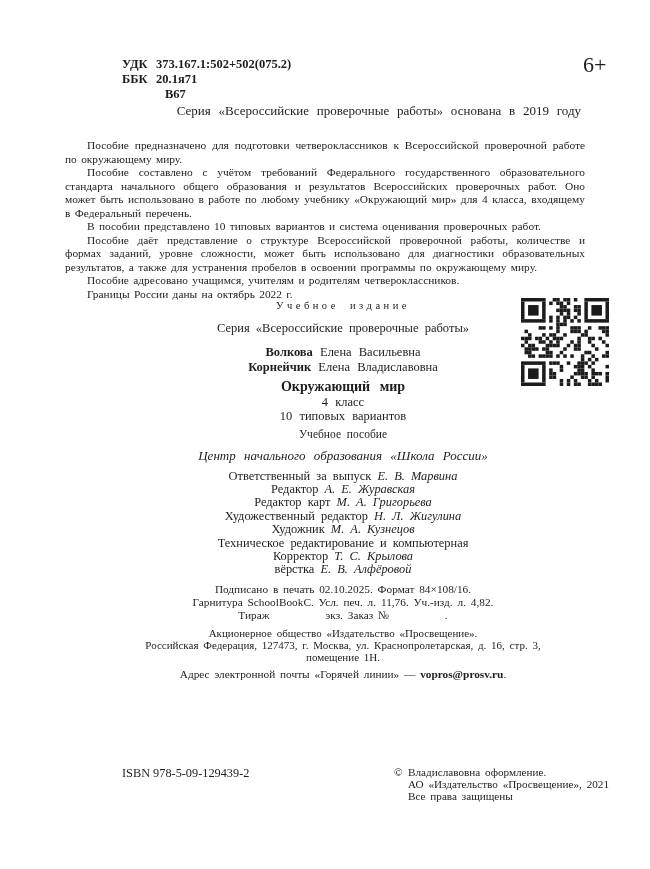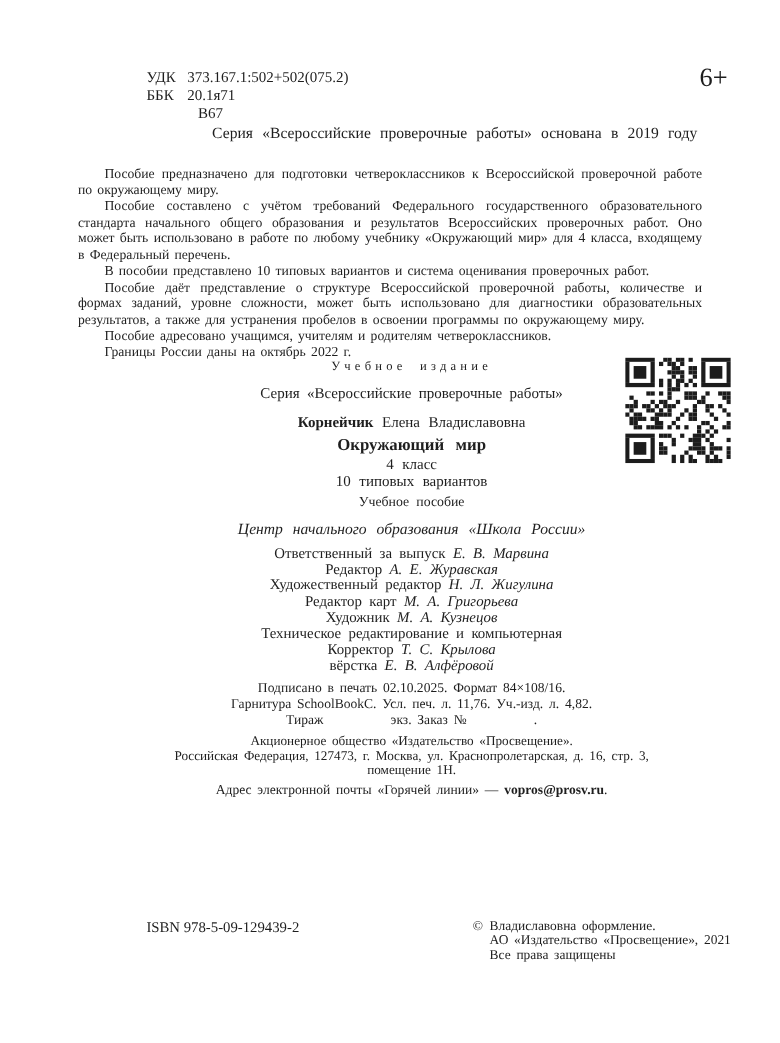--- a/index.html
+++ b/index.html
@@ -2,21 +2,21 @@
 <html lang="ru"><head>
 <meta charset="utf-8">
 <style>
   html,body{margin:0;padding:0;background:#ffffff;}
   .page{
     position:relative;width:650px;height:869px;background:#ffffff;
     font-family:"Liberation Serif","DejaVu Serif",serif;color:#1e1e1e;
     overflow:hidden;
   }
   
-  .codes{position:absolute;left:122px;top:57px;font-weight:normal;font-size:12.5px;line-height:15px;}
+  .codes{position:absolute;left:122px;top:57px;font-weight:bold;font-size:12.5px;line-height:15px;}
   .code-row{display:flex;}
   .code-label{width:34px;}
   .book-code{margin-left:43px;}
   
   .age{position:absolute;left:583px;top:52px;font-size:22px;}
   
   .series-founded{position:absolute;left:65px;top:103px;width:516px;text-align:right;font-size:13px;word-spacing:4.5px;}
   
   .annotation{position:absolute;left:65px;top:139px;width:520px;font-size:11.4px;line-height:13.5px;text-align:justify;word-spacing:1.5px;}
   .annotation p{margin:0;text-indent:22px;}
@@ -274,36 +274,40 @@
         <rect x="88" y="96" width="4" height="4"></rect>
       </svg>
   </div>
 
   <div class="center-col">
     <div class="edition-kind">Учебное издание</div>
     <div class="edition-series">Серия «Всероссийские проверочные работы»</div>
 
     <div class="authors">
       <div>
+        <b>Волкова</b>
+        <span>Елена Васильевна</span>
+      </div>
+      <div>
         <b>Корнейчик</b>
         <span>Елена Владиславовна</span>
       </div>
     </div>
 
     <div class="book-title">Окружающий мир</div>
     <div class="book-sub">4 класс</div>
     <div class="book-sub">10 типовых вариантов</div>
     <div class="book-type">Учебное пособие</div>
     <div class="center-name">Центр начального образования «Школа России»</div>
 
     <div class="credits">
       <div><span>Ответственный за выпуск</span> <span class="name">Е. В. Марвина</span></div>
       <div><span>Редактор</span> <span class="name">А. Е. Журавская</span></div>
+      <div><span>Редактор карт</span> <span class="name">М. А. Григорьева</span></div>
       <div><span>Художественный редактор</span> <span class="name">Н. Л. Жигулина</span></div>
-      <div><span>Редактор карт</span> <span class="name">М. А. Григорьева</span></div>
       <div><span>Художник</span> <span class="name">М. А. Кузнецов</span></div>
       <div><span>Техническое редактирование и компьютерная</span> <span class="name"></span></div>
       <div><span>Корректор</span> <span class="name">Т. С. Крылова</span></div>
       <div><span>вёрстка</span> <span class="name">Е. В. Алфёровой</span></div>
     </div>
 
     <div class="imprint">
       <div>Подписано в печать 02.10.2025. Формат 84×108/16.</div>
       <div>Гарнитура SchoolBookC. Усл. печ. л. 11,76. Уч.-изд. л. 4,82.</div>
       <div>

